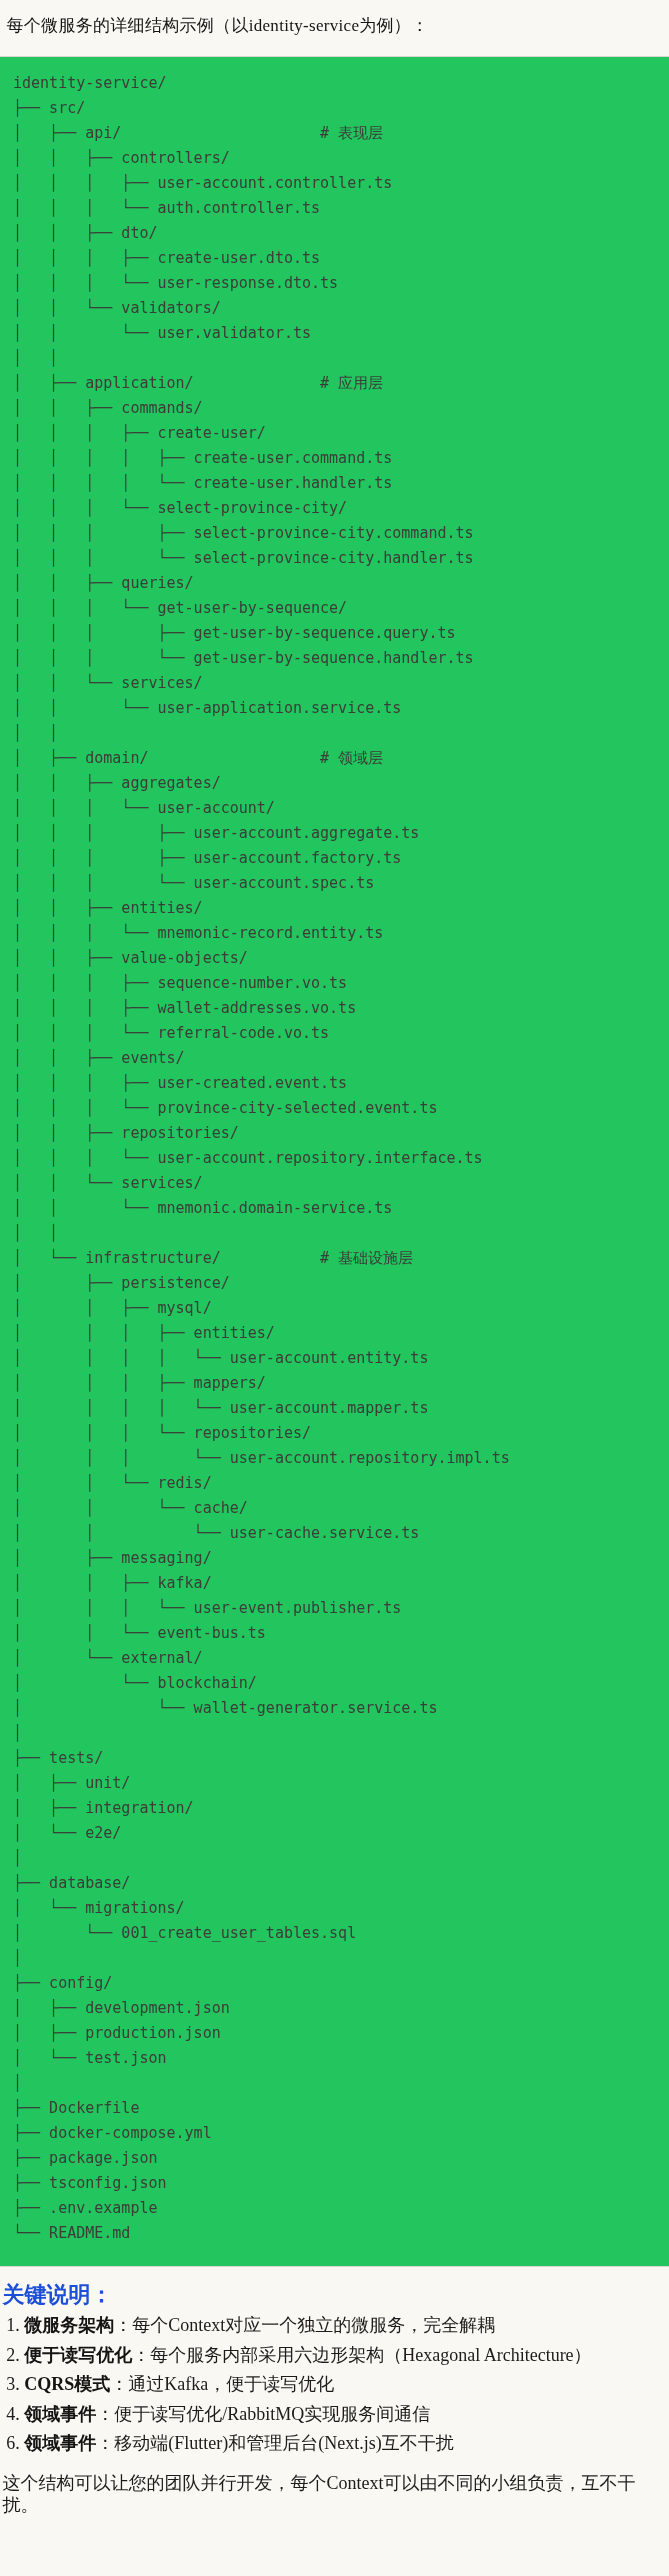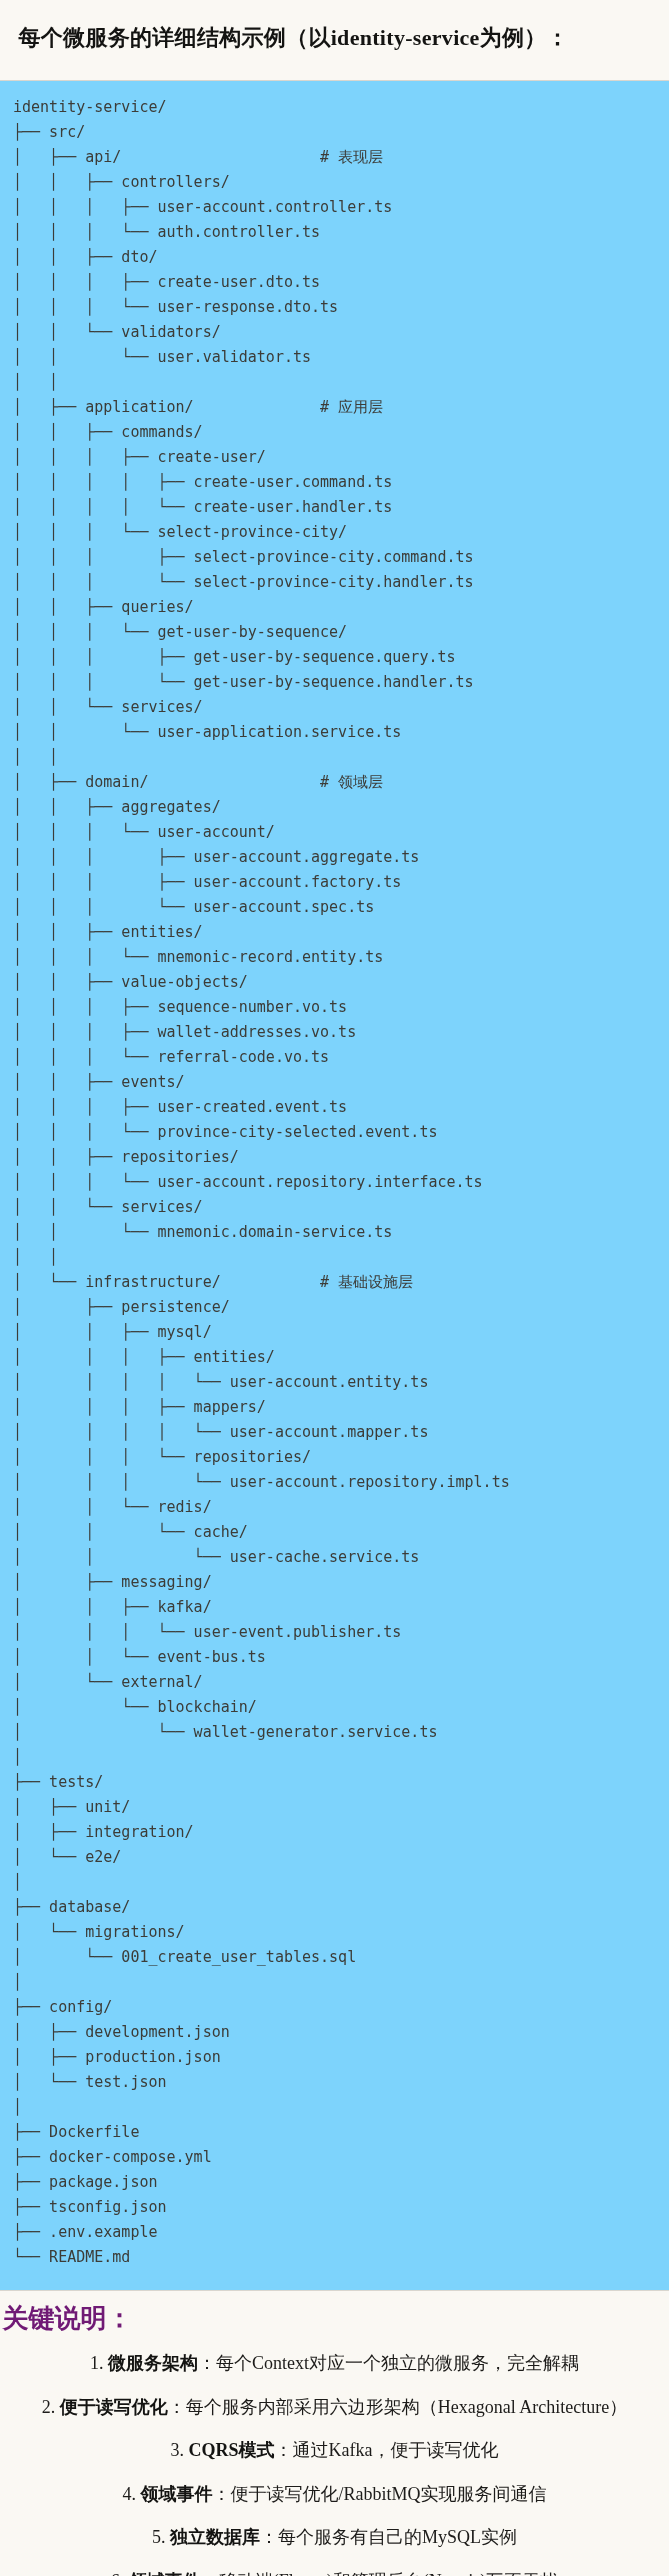--- a/index.html
+++ b/index.html
@@ -12,58 +12,57 @@
     background: #FAF8F3;
     font-family: "Liberation Serif", "DejaVu Serif", serif;
     color: #1D1C1A;
     overflow: hidden;
     box-sizing: border-box;
   }
   .page-title {
     box-sizing: border-box;
     height: 48px;
     padding: 11.3px 5px 0 2.5px;
-    margin: 16px;
-    font-size: 22px;
+    margin: 4px;
+    font-size: 17px;
     line-height: 21px;
-    font-weight: 700;
+    font-weight: 400;
     color: #141412;
     letter-spacing: 0.3px;
   }
   .code-block {
     box-sizing: border-box;
-    background: #7dd3fc;
+    background: #22c55e;
     border-top: 1.3px solid #D9D6CF;
     border-bottom: 1.3px solid #D9D6CF;
     padding: 14.4px 10px 20px 13px;
   }
   .file-tree {
     margin: 0;
     font-family: "DejaVu Sans Mono", "Liberation Mono", monospace;
     font-size: 15px;
     line-height: 25px;
     color: #3C3C38;
     white-space: pre;
   }
   .notes-section {
     padding: 15px 6.3px 0 2.5px;
   }
   .notes-heading {
     margin: 0;
-    font-size: 26px;
+    font-size: 22px;
     line-height: 25px;
     font-weight: 700;
-    color: #701a75;
+    color: #1d4ed8;
   }
   .note-item {
-    margin-top: 21px;
+    margin-top: 7px;
     padding-left: 3.8px;
     font-size: 18px;
     line-height: 22.5px;
-    text-align: center;
   }
   .note-number {
     margin-right: 4.4px;
   }
   .note-term {
     font-weight: 700;
     color: #141412;
   }
   .note-separator {
     color: #1D1C1A;
@@ -182,23 +181,20 @@
   </div>
 
   <div class="note-item">
     <span class="note-number">3.</span><span class="note-term">CQRS模式</span><span class="note-separator">：</span><span class="note-description">通过Kafka，便于读写优化</span>
   </div>
 
   <div class="note-item">
     <span class="note-number">4.</span><span class="note-term">领域事件</span><span class="note-separator">：</span><span class="note-description">便于读写优化/RabbitMQ实现服务间通信</span>
   </div>
 
-  <div class="note-item">
-    <span class="note-number">5.</span><span class="note-term">独立数据库</span><span class="note-separator">：</span><span class="note-description">每个服务有自己的MySQL实例</span>
-  </div>
 
   <div class="note-item">
     <span class="note-number">6.</span><span class="note-term">领域事件</span><span class="note-separator">：</span><span class="note-description">移动端(Flutter)和管理后台(Next.js)互不干扰</span>
   </div>
 
   <p class="closing-paragraph">这个结构可以让您的团队并行开发，每个Context可以由不同的小组负责，互不干扰。</p>
 </section>
 
 
 </body></html>

